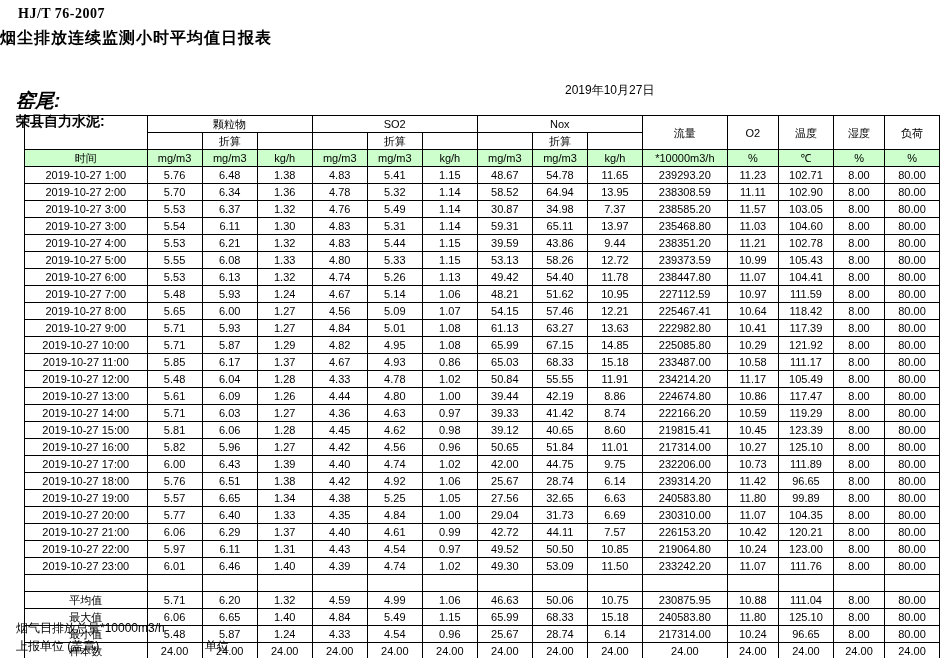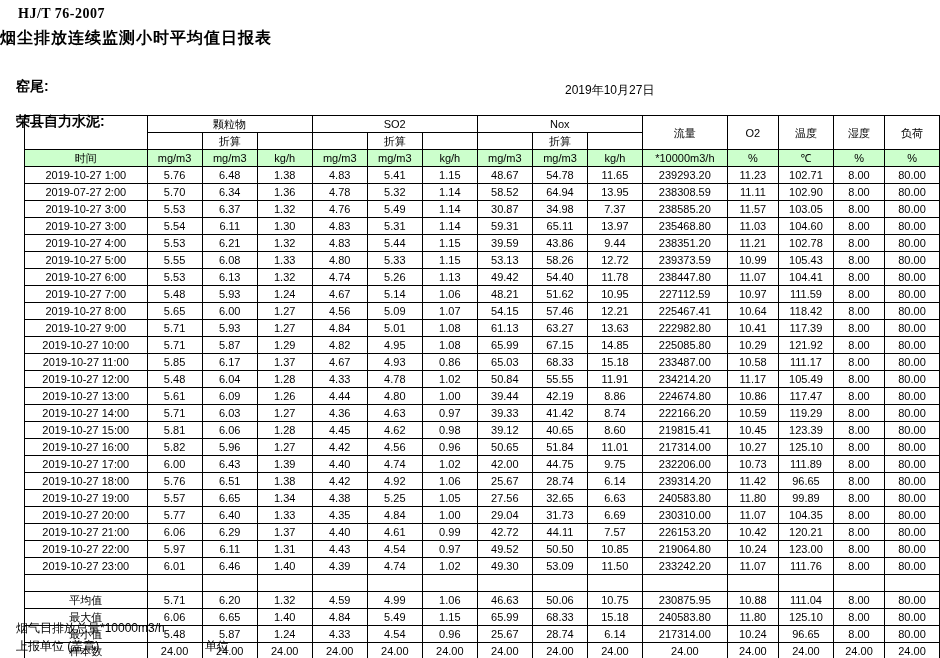--- a/index.html
+++ b/index.html
@@ -40,23 +40,24 @@
     position: absolute;
     left: 16px;
     top: 68px;
     font-size: 14px;
     font-weight: bold;
     margin-top: 45px;
   }
   .unitname {
     position: absolute;
     left: 16px;
-    top: 78px;
-    font-size: 14px;
+    top: 88px;
+    font-size: 19px;
     font-weight: bold;
+    font-style: italic;
   }
   .report-date {
     position: absolute;
     left: 565px;
     top: 82px;
     font-size: 12px;
   }
 
   table.main {
     position: absolute;
@@ -190,21 +191,21 @@
         <td class="num">48.67</td>
         <td class="num">54.78</td>
         <td class="num">11.65</td>
         <td class="num">239293.20</td>
         <td class="num">11.23</td>
         <td class="num">102.71</td>
         <td class="num">8.00</td>
         <td class="num">80.00</td>
       </tr>
       <tr>
-        <td class="time-cell">2019-07-27 2:00</td>
+        <td class="time-cell">2019-10-27 2:00</td>
         <td class="num">5.70</td>
         <td class="num">6.34</td>
         <td class="num">1.36</td>
         <td class="num">4.78</td>
         <td class="num">5.32</td>
         <td class="num">1.14</td>
         <td class="num">58.52</td>
         <td class="num">64.94</td>
         <td class="num">13.95</td>
         <td class="num">238308.59</td>

